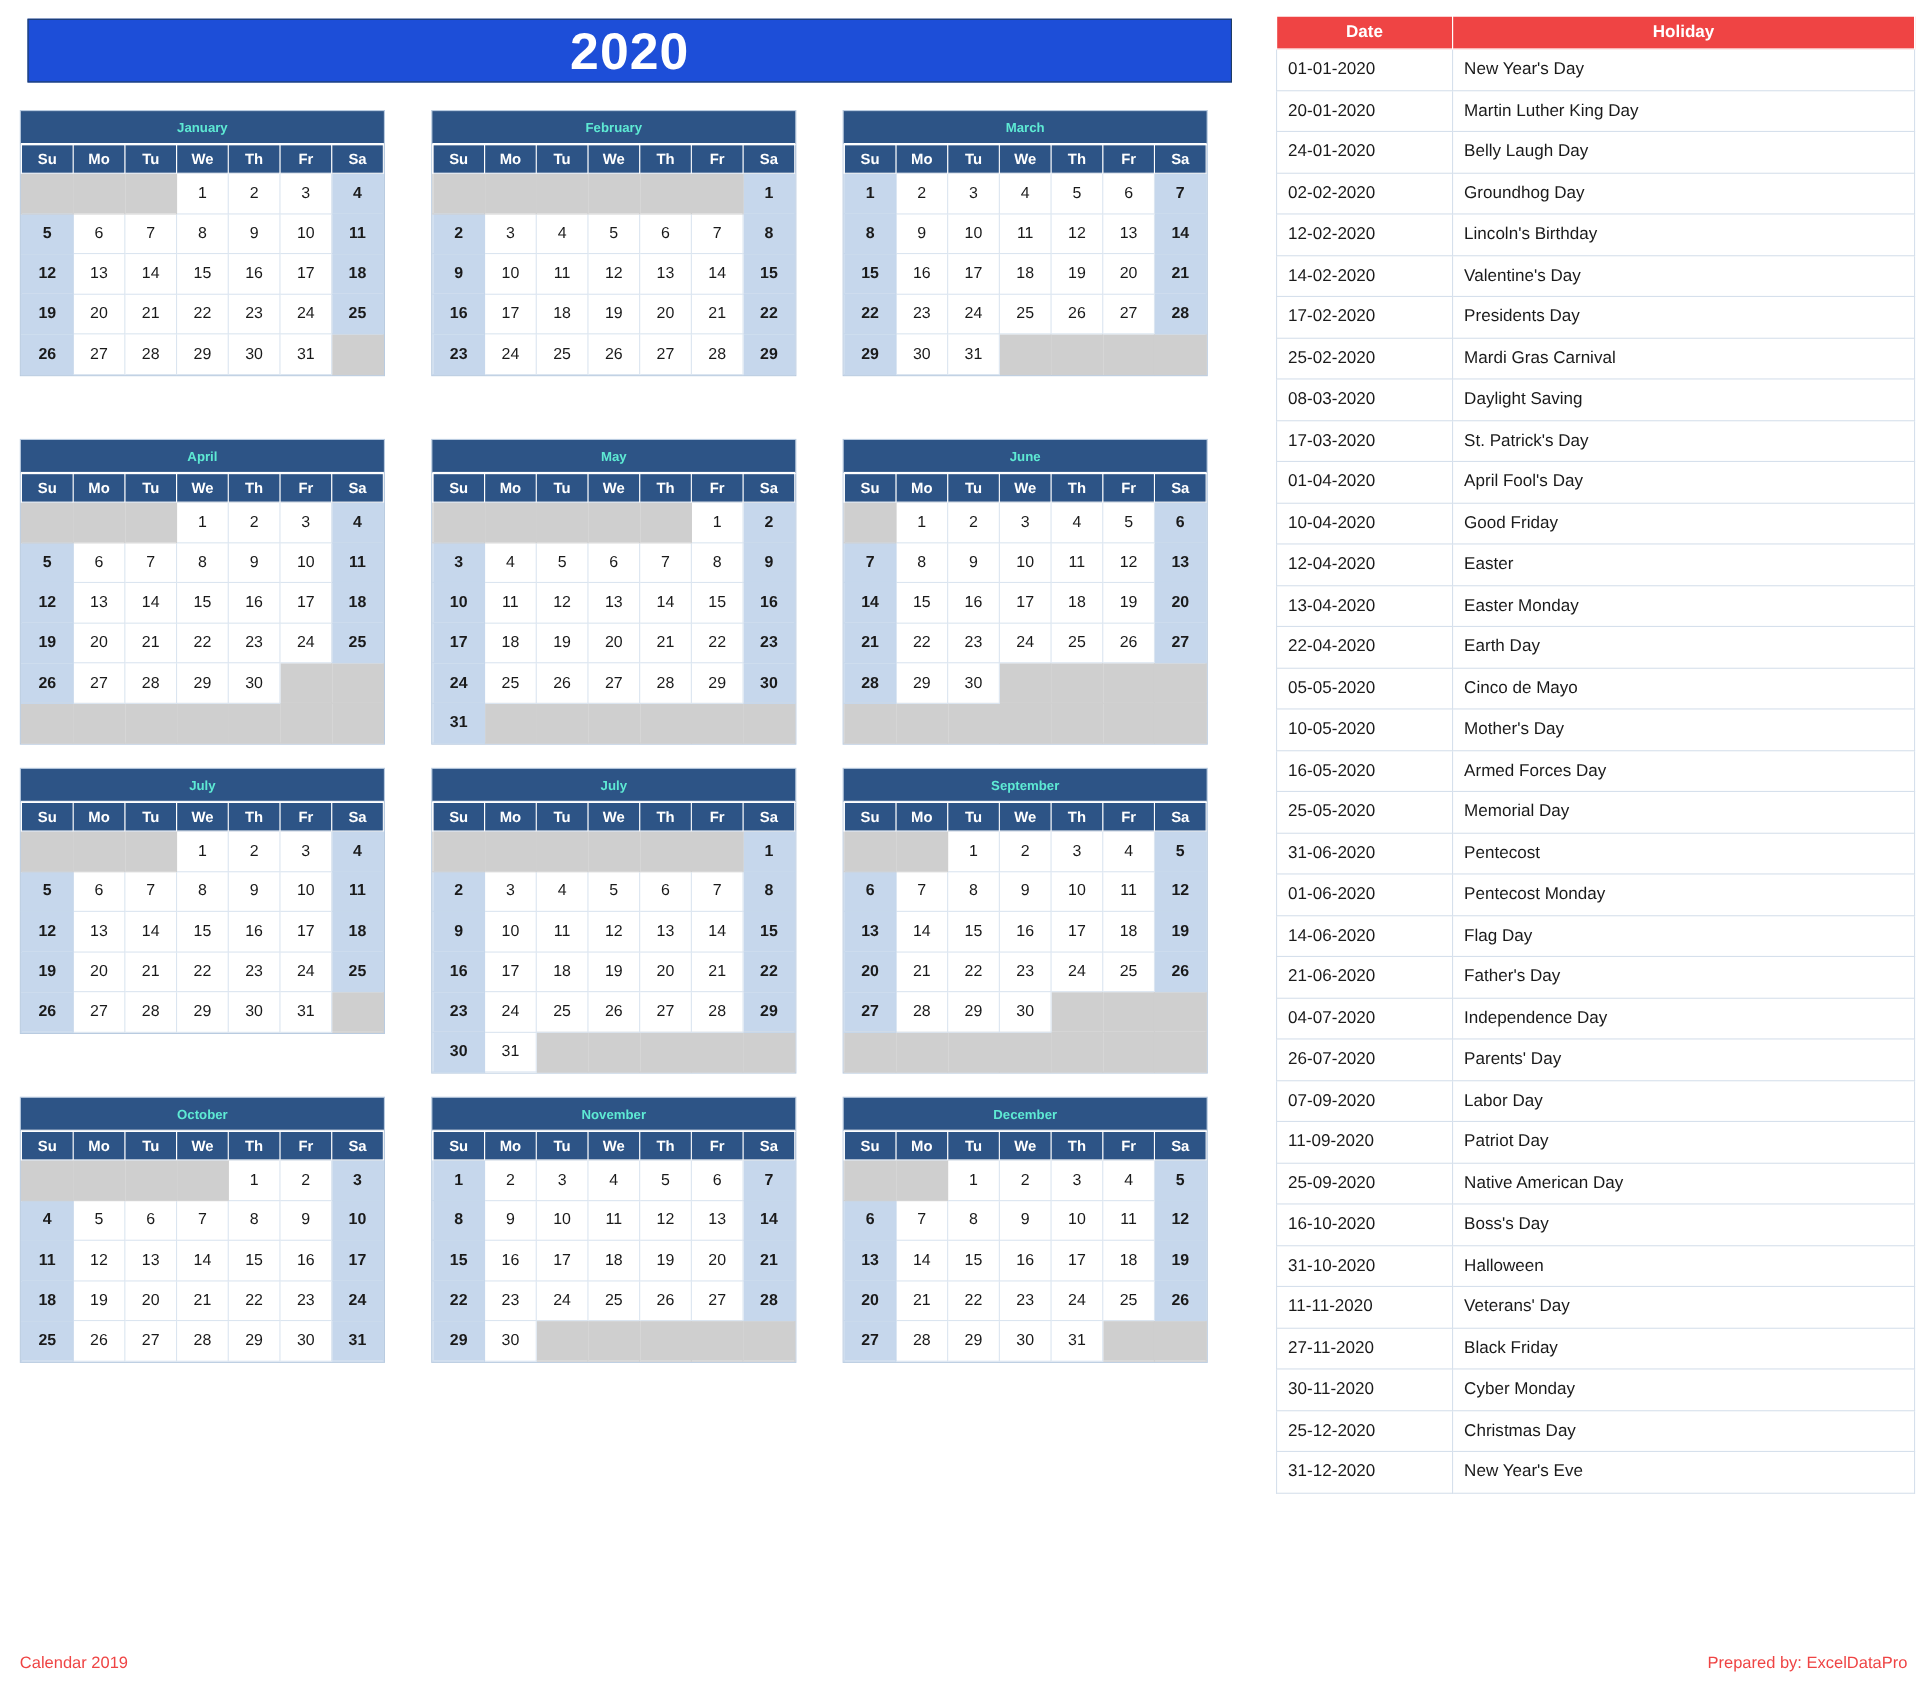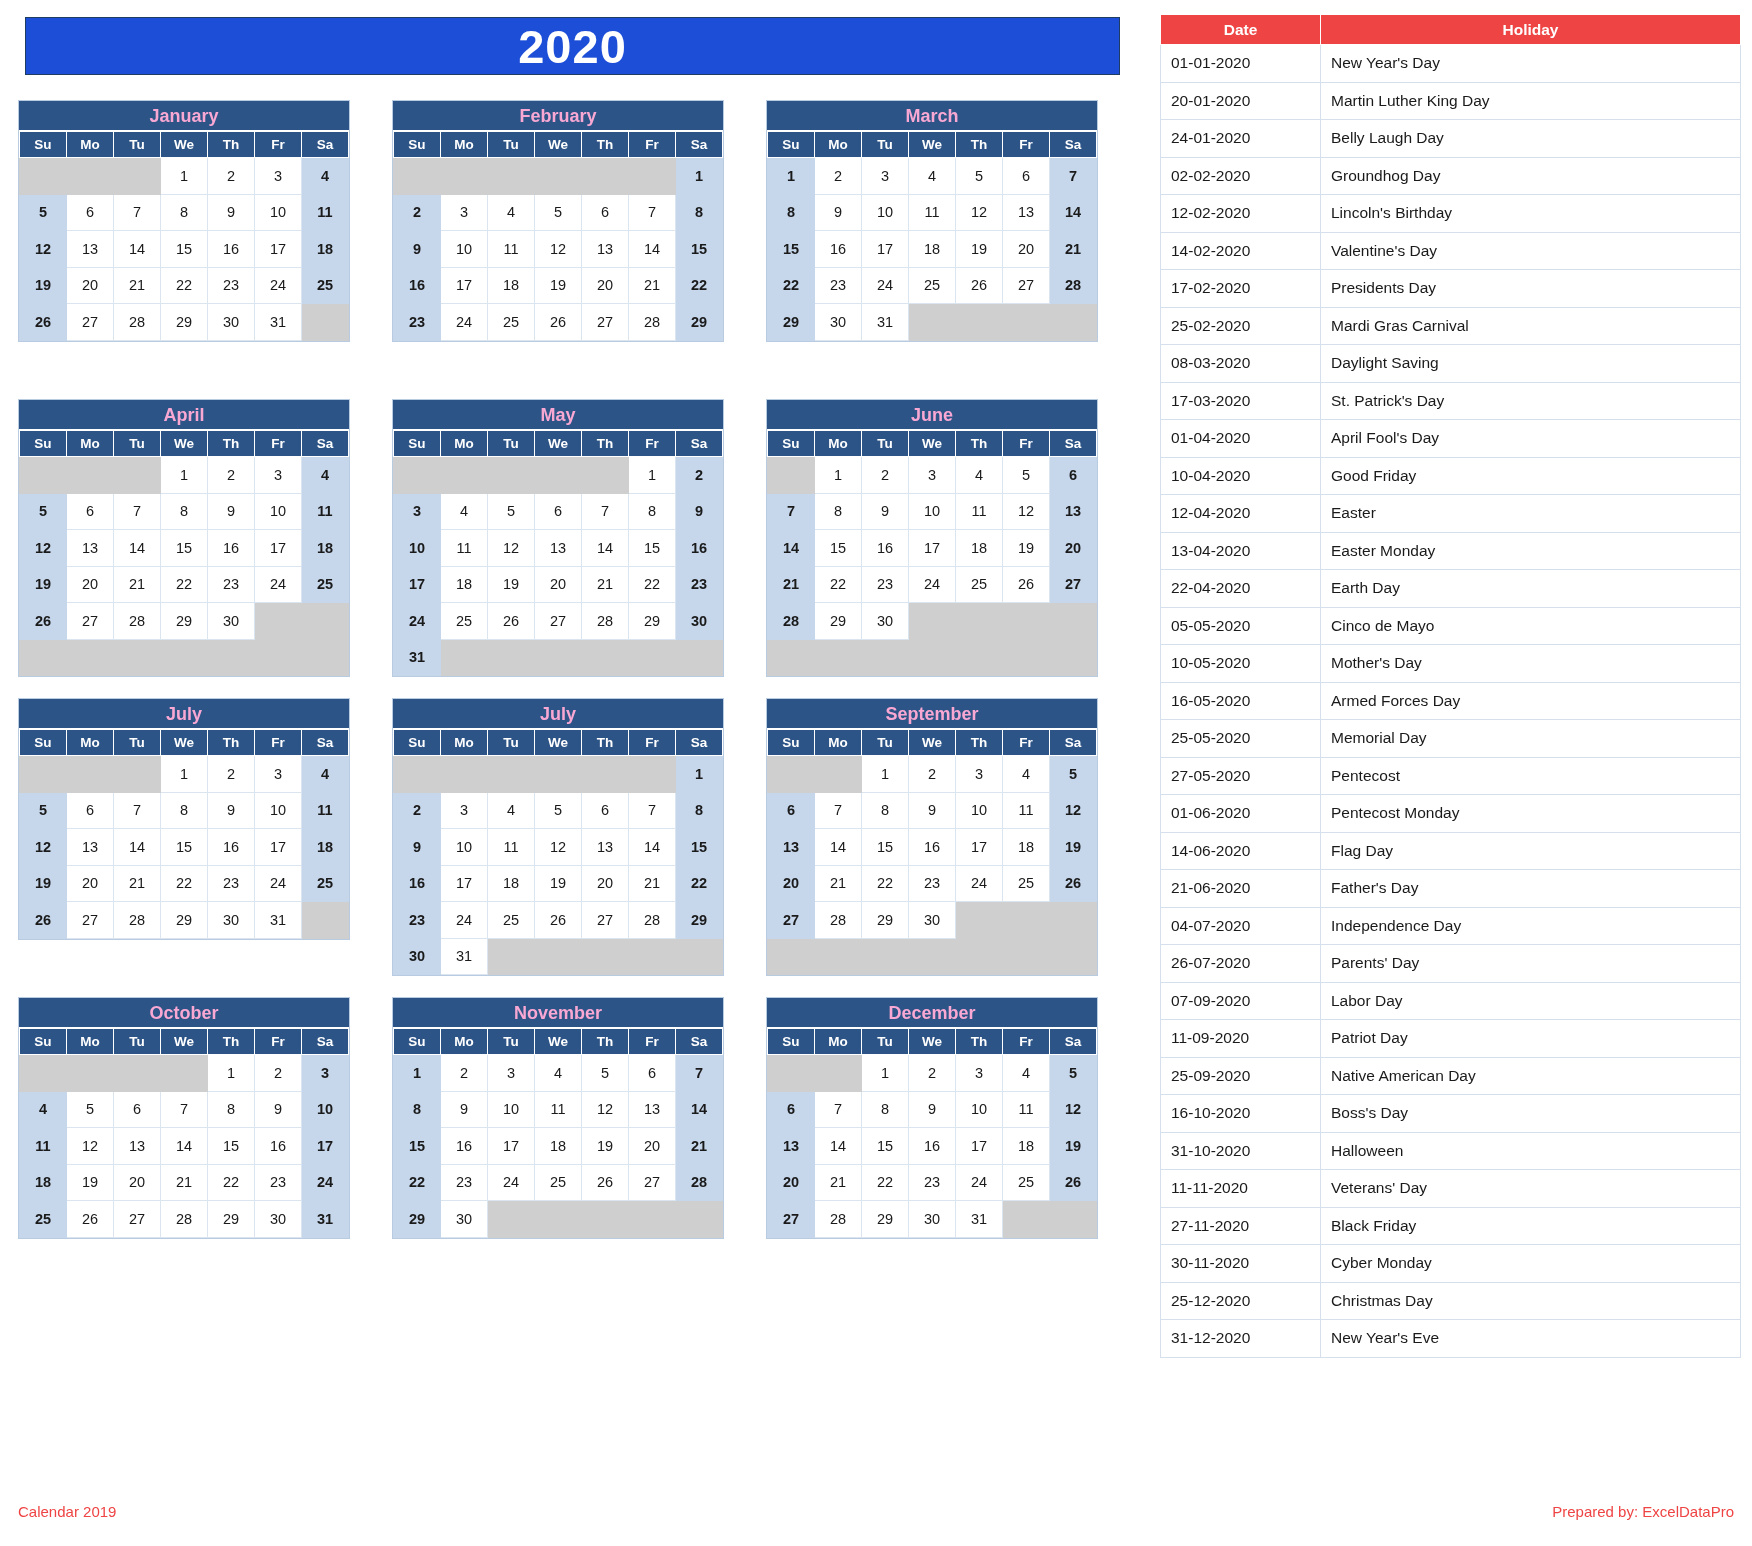--- a/index.html
+++ b/index.html
@@ -70,22 +70,22 @@
     height: 281px;
   }
 
   .month-block {
     width: 332px;
     border: 1px solid #b9cbe0;
     background: #ffffff;
   }
   .month-title {
     background: #2d5486;
-    color: #f9a8d4;
-    font-size: 18px;
+    color: #5eead4;
+    font-size: 12px;
     font-weight: bold;
     text-align: center;
     height: 30px;
     line-height: 30px;
     border-bottom: 1px solid #ffffff;
   }
   table.cal {
     width: 100%;
     border-collapse: collapse;
     table-layout: fixed;
@@ -1085,21 +1085,21 @@
           </tr>
           <tr>
             <td class="c-date">16-05-2020</td>
             <td class="c-holiday">Armed Forces Day</td>
           </tr>
           <tr>
             <td class="c-date">25-05-2020</td>
             <td class="c-holiday">Memorial Day</td>
           </tr>
           <tr>
-            <td class="c-date">27-05-2020</td>
+            <td class="c-date">31-06-2020</td>
             <td class="c-holiday">Pentecost</td>
           </tr>
           <tr>
             <td class="c-date">01-06-2020</td>
             <td class="c-holiday">Pentecost Monday</td>
           </tr>
           <tr>
             <td class="c-date">14-06-2020</td>
             <td class="c-holiday">Flag Day</td>
           </tr>

